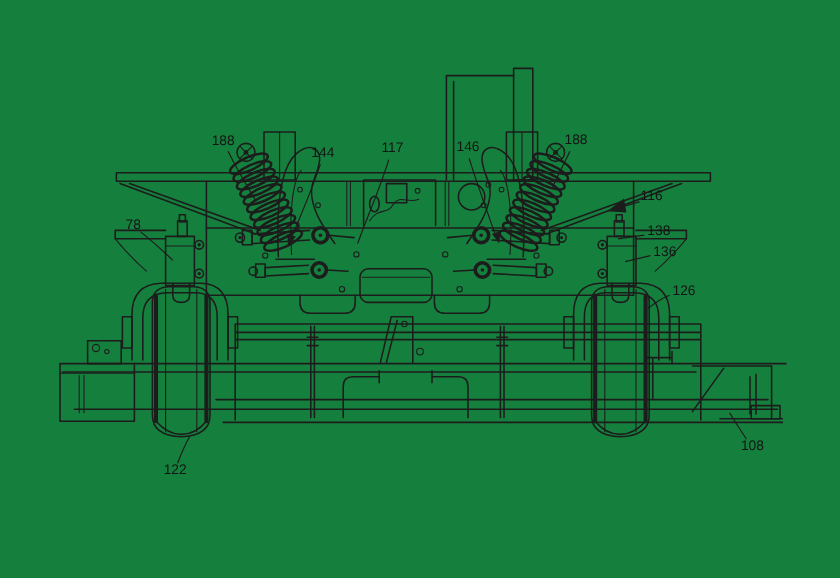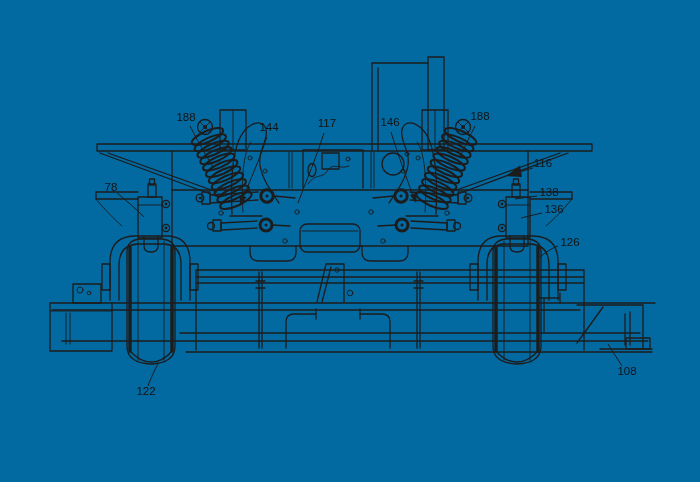--- a/index.html
+++ b/index.html
@@ -1,16 +1,16 @@
 <!DOCTYPE html>
 <html><head>
 <meta charset="utf-8">
 <style>
   html,body{margin:0;padding:0;background:#ffffff;}
-  .canvas{position:relative;width:700px;height:482px;background:#0369a1;overflow:hidden;}
+  .canvas{position:relative;width:700px;height:482px;background:#15803d;overflow:hidden;}
   svg{position:absolute;inset:0;}
   .ln{fill:none;stroke:#1c1c1c;stroke-width:1.3;stroke-linecap:round;stroke-linejoin:round;}
   .thin{fill:none;stroke:#1c1c1c;stroke-width:0.9;stroke-linecap:round;}
   .thick{fill:none;stroke:#1c1c1c;stroke-width:3.4;stroke-linecap:round;}
   .coil{fill:none;stroke:#1c1c1c;stroke-width:2.1;}
   .ring{fill:none;stroke:#1c1c1c;stroke-width:3;}
   .dot{fill:#1c1c1c;stroke:none;}
   .leader{fill:none;stroke:#1c1c1c;stroke-width:1;}
   .arrow{fill:#1c1c1c;stroke:none;}
   text.ref{font-family:"Liberation Sans",sans-serif;font-size:11.5px;fill:#141414;text-anchor:middle;}

